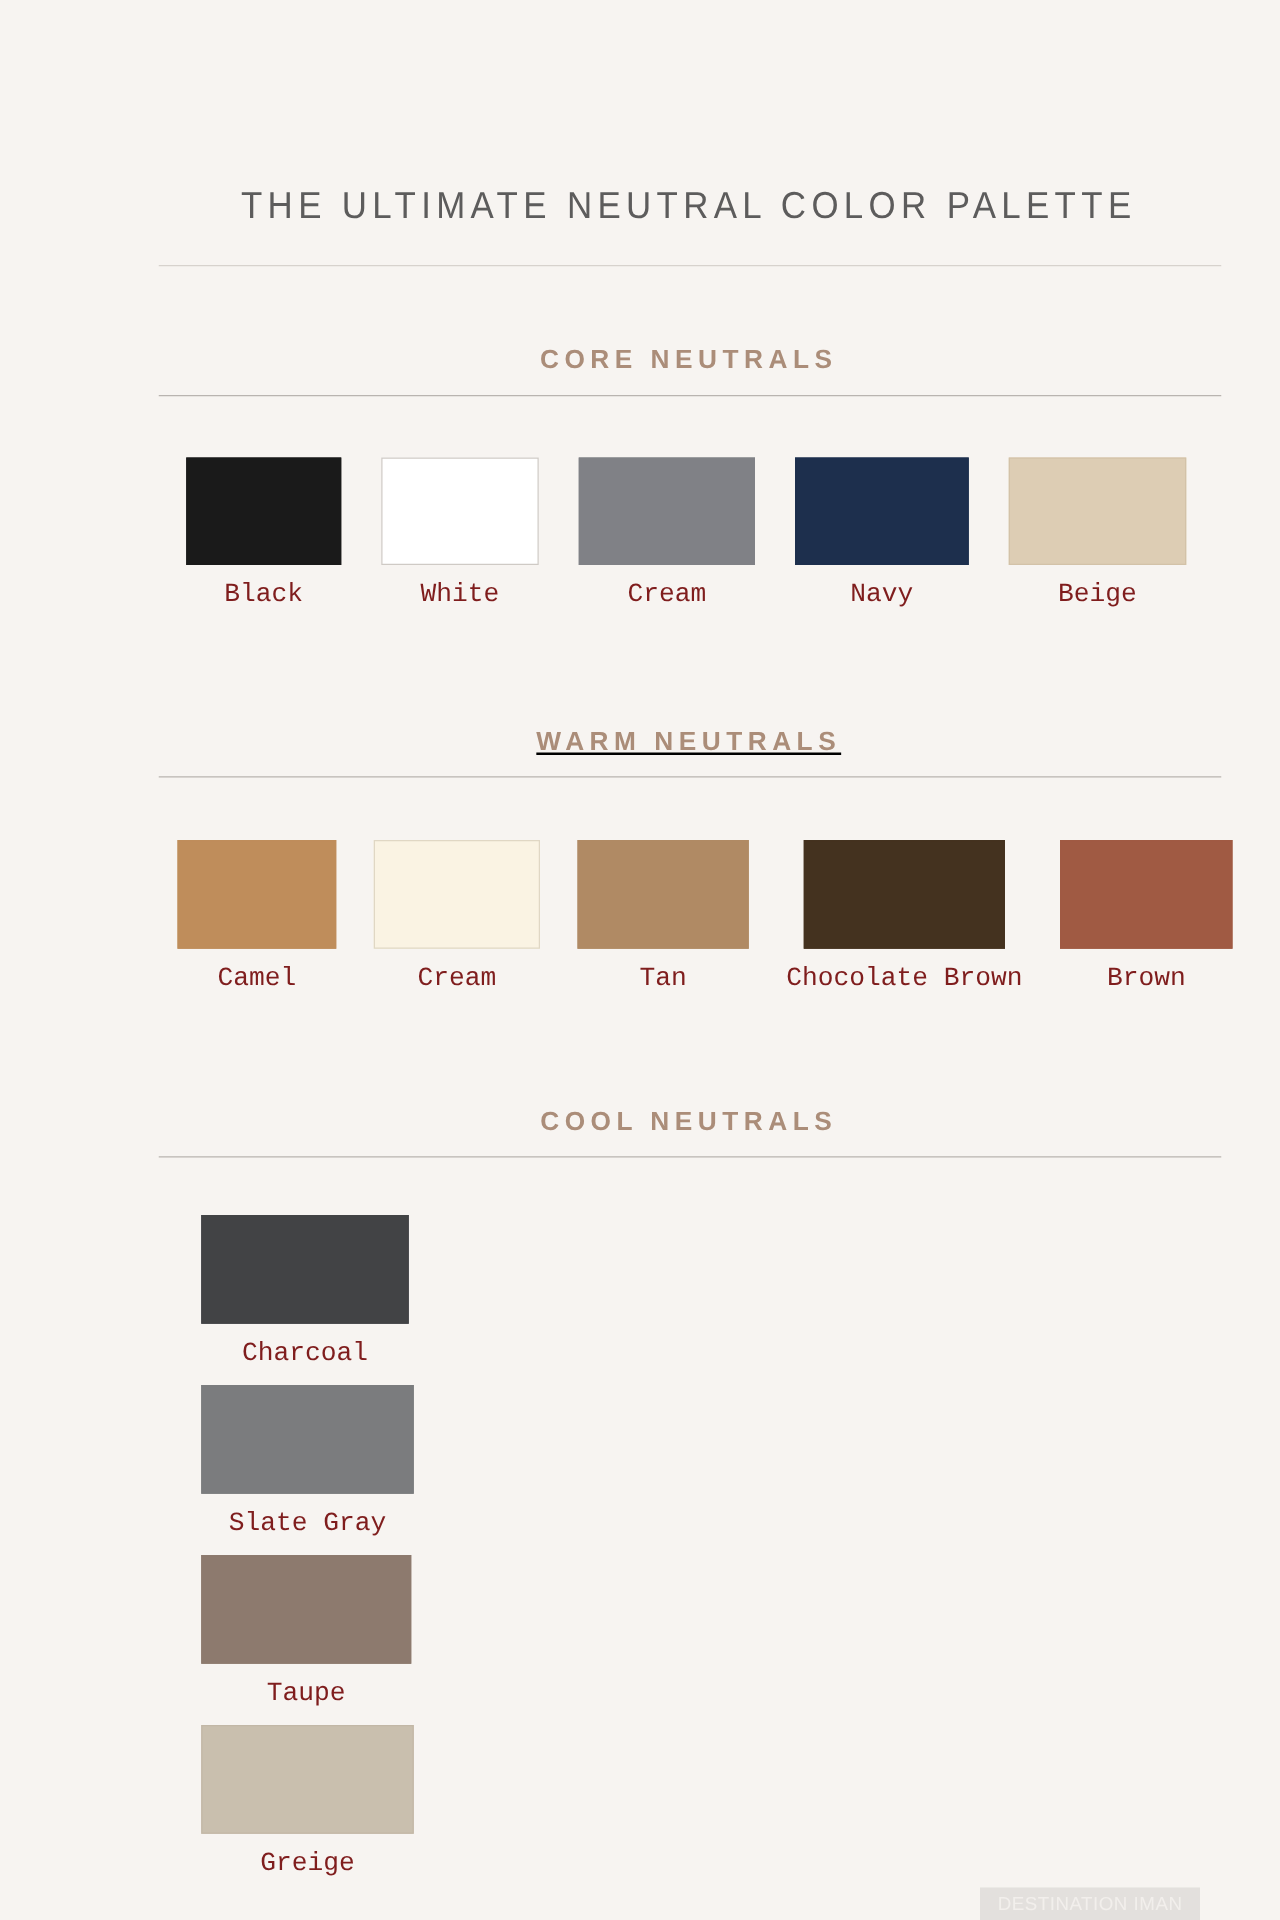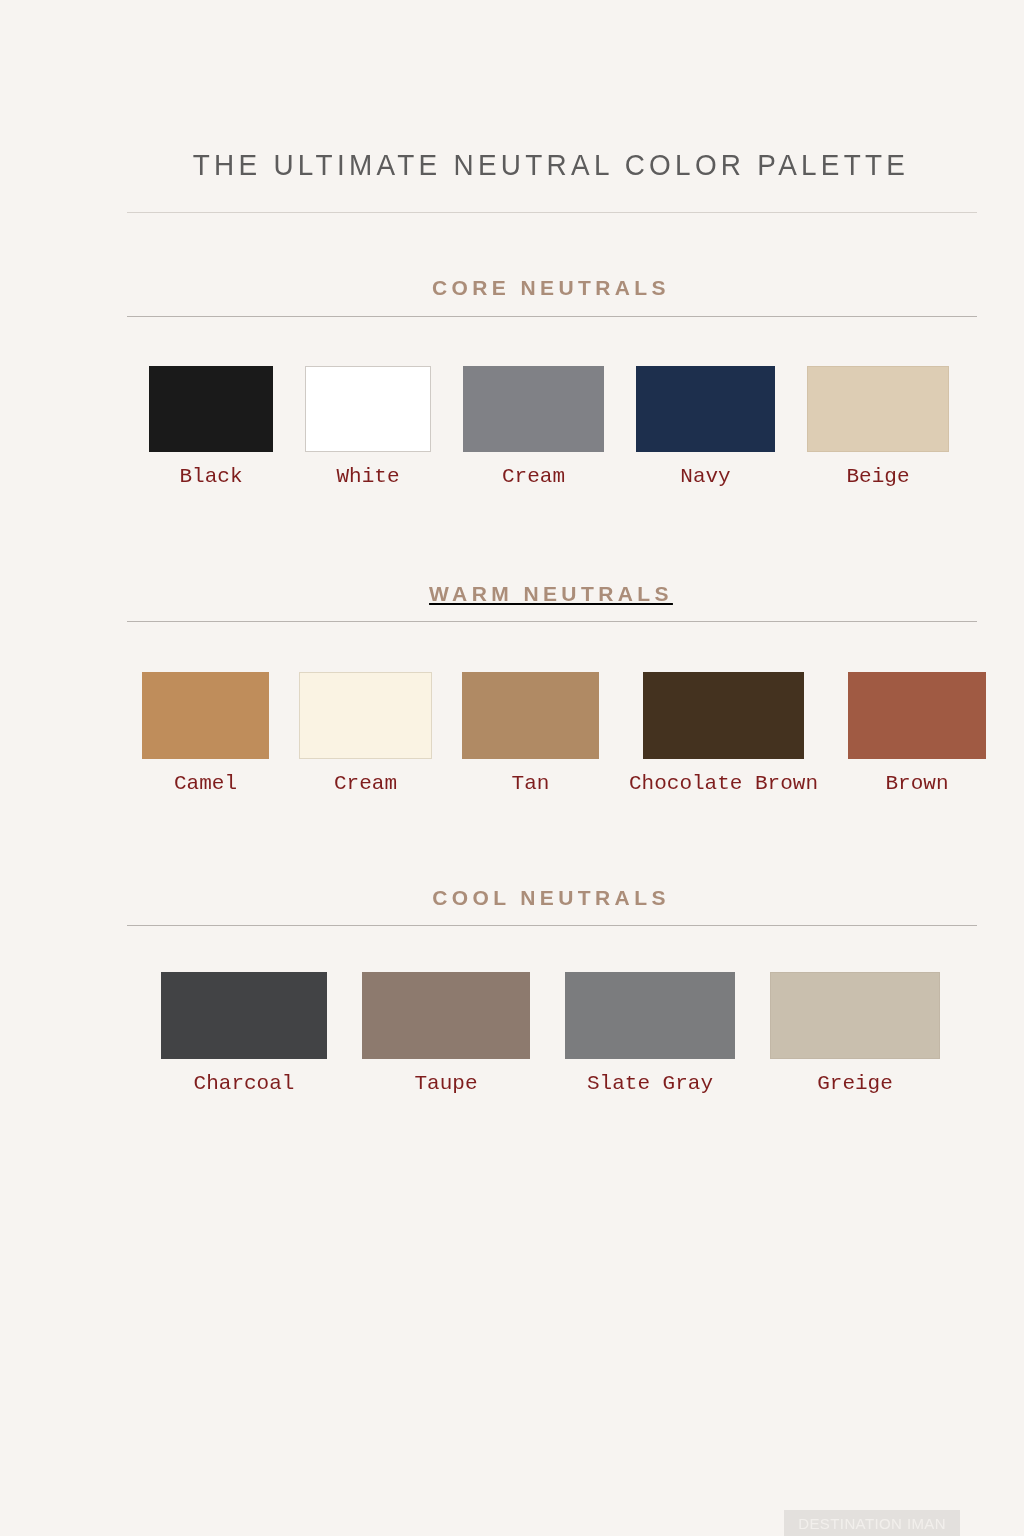--- a/index.html
+++ b/index.html
@@ -93,21 +93,21 @@
     font-size: 21px;
     font-weight: 400;
     color: #7f1d1d;
     white-space: nowrap;
     line-height: 1;
   }
 
   
   #row-core  { left: 110px; top: 366px; gap: 32px; }
   #row-warm  { left: 103px; top: 672px; gap: 30px; }
-  #row-cool  { left: 122px; top: 972px; gap: 35px; }
+  #row-cool  { left: 122px; top: 972px; gap: 14px; flex-direction: column; }
 
   
   .watermark {
     position: absolute;
     right: 0;
     bottom: 0;
     height: 26px;
     padding: 0 14px 0 14px;
     display: flex;
     align-items: center;
@@ -191,28 +191,28 @@
     <div class="section-heading">COOL NEUTRALS</div>
   </div>
   <div class="section-rule" style="top:925px;"></div>
 
   <div class="swatch-row" id="row-cool">
       <div class="swatch-cell">
         <div class="swatch" style="width: 166px; height: 87px; background: rgb(66, 67, 69); border: 1px solid rgb(66, 67, 69);"></div>
         <div class="swatch-label">Charcoal</div>
       </div>
       <div class="swatch-cell">
+        <div class="swatch" style="width: 170px; height: 87px; background: rgb(123, 124, 126); border: 1px solid rgb(123, 124, 126);"></div>
+        <div class="swatch-label">Slate Gray</div>
+      </div>
+      <div class="swatch-cell">
         <div class="swatch" style="width: 168px; height: 87px; background: rgb(141, 122, 110); border: 1px solid rgb(141, 122, 110);"></div>
         <div class="swatch-label">Taupe</div>
       </div>
       <div class="swatch-cell">
-        <div class="swatch" style="width: 170px; height: 87px; background: rgb(123, 124, 126); border: 1px solid rgb(123, 124, 126);"></div>
-        <div class="swatch-label">Slate Gray</div>
-      </div>
-      <div class="swatch-cell">
         <div class="swatch" style="width: 170px; height: 87px; background: rgb(201, 191, 174); border: 1px solid rgb(194, 183, 166);"></div>
         <div class="swatch-label">Greige</div>
       </div>
     </div>
 
   <div class="watermark">
     <span class="watermark-text">DESTINATION IMAN</span>
   </div>
 
 </div>

